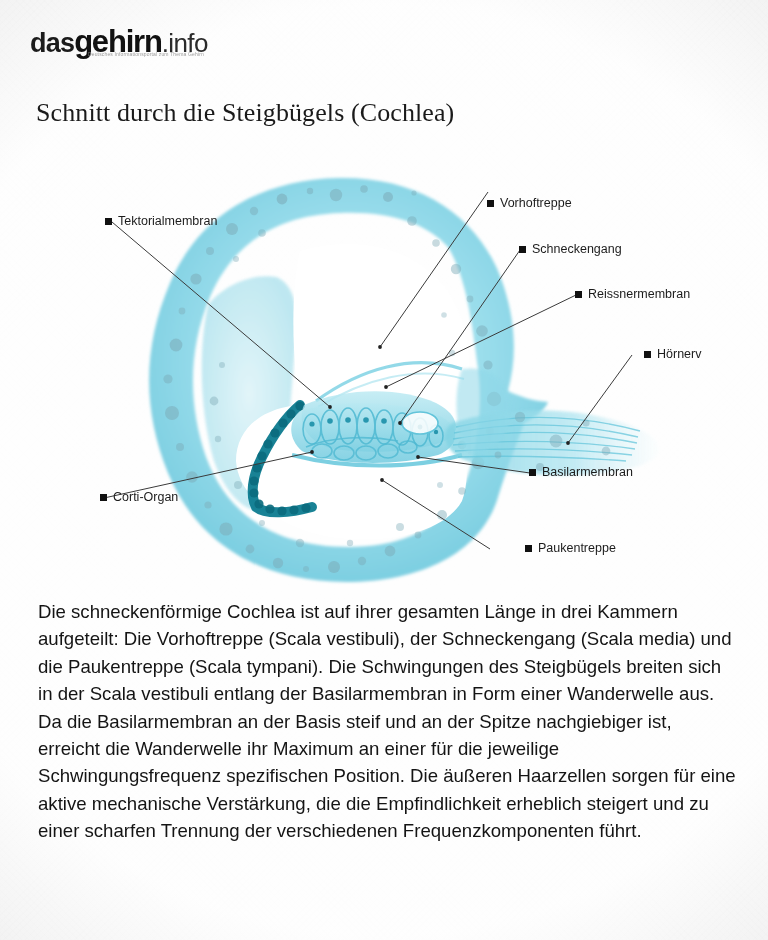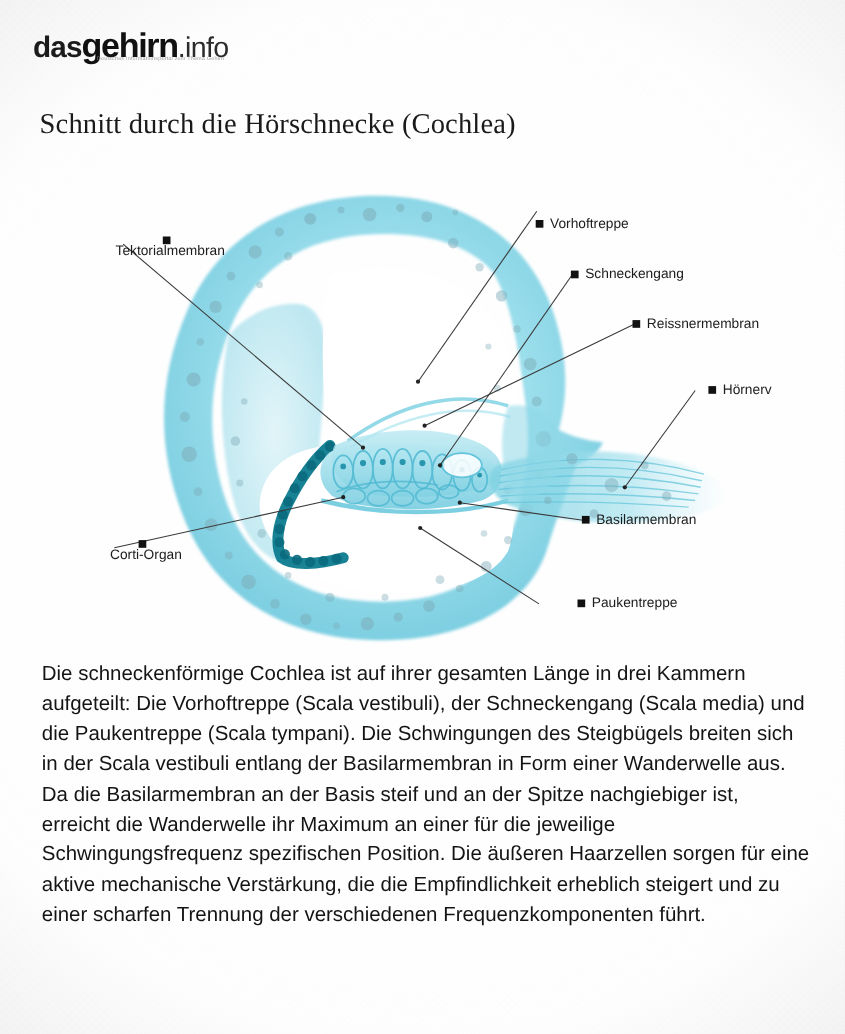--- a/index.html
+++ b/index.html
@@ -128,21 +128,21 @@
   }
   .callout .bullet {
     display: inline-block;
     width: 7px;
     height: 7px;
     background: #111;
     margin-right: 6px;
     flex: none;
   }
   .callout.left-side {
-    flex-direction: column;
+    flex-direction: row;
   }
 
   
   #body-text {
     position: absolute;
     left: 38px;
     top: 598px;
     width: 700px;
     font-family: "Liberation Sans", sans-serif;
     font-size: 18.6px;
@@ -156,21 +156,21 @@
 
 <div id="page">
 
   <div id="header">
     <div id="logo">
       <span class="logo-das">das</span><span class="logo-gehirn">gehirn</span><span class="logo-info">.info</span>
     </div>
     <div id="logo-tagline">Deutsches Informationsportal zum Thema Gehirn</div>
   </div>
 
-  <div id="title">Schnitt durch die Hörschnecke (Cochlea)</div>
+  <div id="title">Schnitt durch die Steigbügels (Cochlea)</div>
 
   <div id="figure">
 
     <svg id="figure-svg" viewBox="0 0 768 430">
       <defs>
         <radialGradient id="gWall" cx="50%" cy="45%" r="62%">
           <stop offset="0%" stop-color="#bce8f1"></stop>
           <stop offset="55%" stop-color="#96dceb"></stop>
           <stop offset="100%" stop-color="#6ec8dd"></stop>
         </radialGradient>

